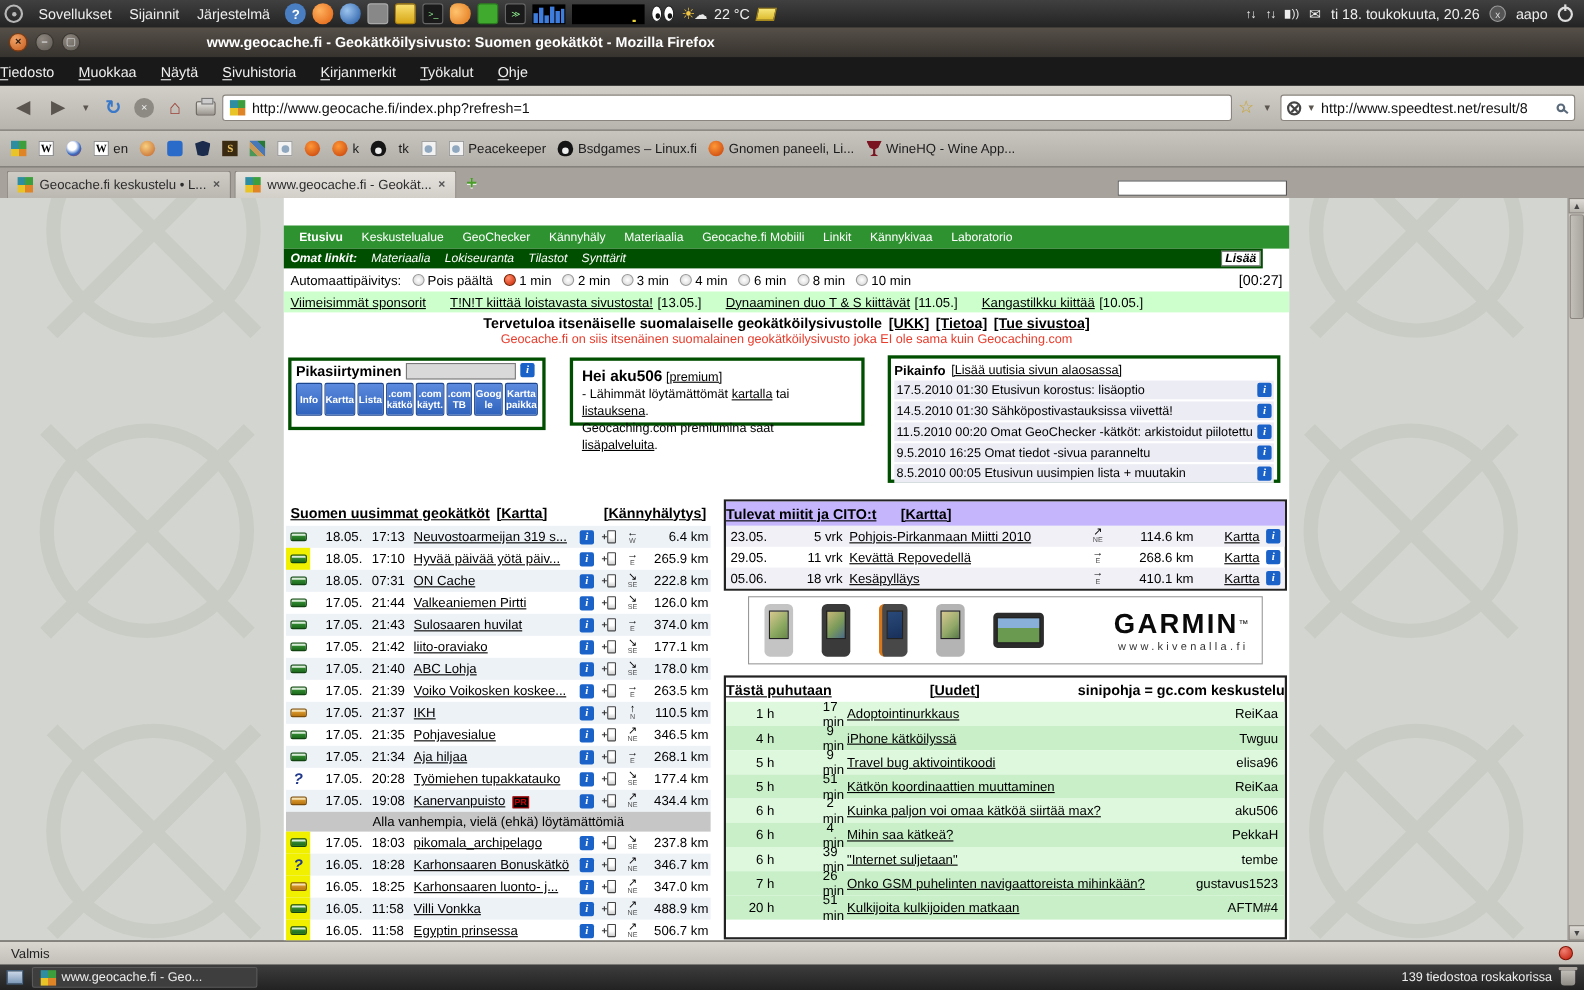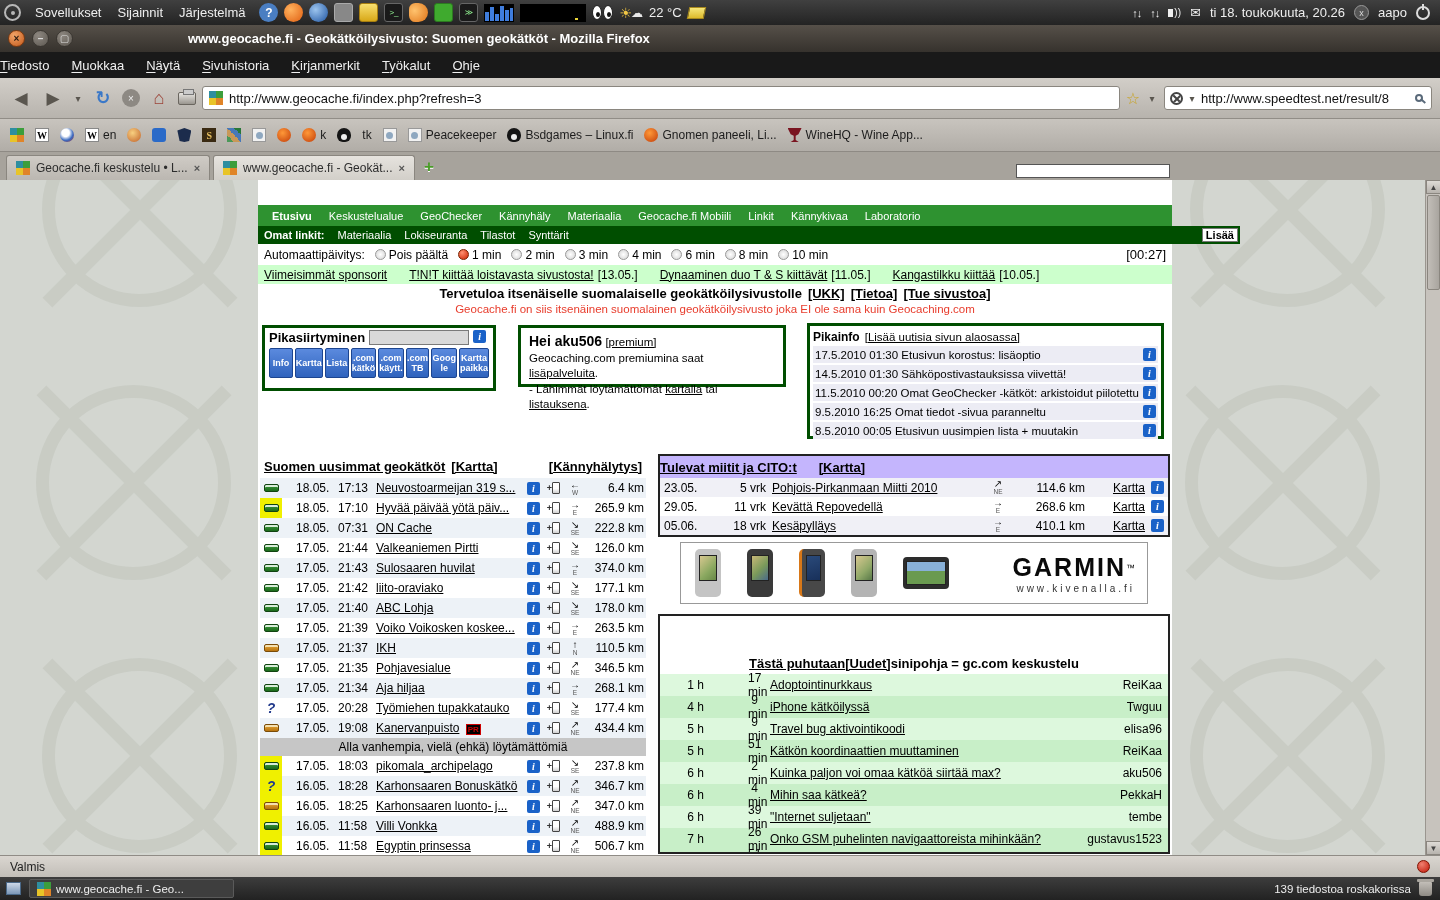--- a/index.html
+++ b/index.html
@@ -94,21 +94,21 @@
 .wm{position:absolute;width:195px;height:195px;border:13px solid #c1c5bc;border-radius:50%;opacity:.55;}
 .wm::before,.wm::after{content:"";position:absolute;left:50%;top:50%;width:262px;height:14px;background:#c1c5bc;}
 .wm::before{transform:translate(-50%,-50%) rotate(45deg);}
 .wm::after{transform:translate(-50%,-50%) rotate(-45deg);}
 .content{position:absolute;left:258px;top:0;width:914px;height:675px;background:#fff;font-size:12px;color:#000;}
 .lk{text-decoration:underline;color:#000;cursor:pointer;}
 .nav1{position:absolute;left:0;top:0;width:914px;height:25px;background:#004e00;display:flex;align-items:center;gap:38px;padding-left:38px;color:#fff;font-weight:bold;font-size:13px;}
 .n1.act{background:#1f8b1f;padding:3px 10px;}
 .nav2{position:absolute;left:0;top:25px;width:914px;height:21px;background:#2e9230;display:flex;align-items:center;gap:17px;padding-left:14px;color:#fff;font-size:11px;}
 .n2.act{font-weight:bold;}
-.nav3{position:absolute;left:0;top:46px;width:982px;height:18px;background:#004e00;display:flex;align-items:center;gap:13px;padding-left:6px;color:#fff;font-size:11px;}
+.nav3{position:absolute;left:0;top:46px;width:890px;height:18px;background:#004e00;display:flex;align-items:center;gap:13px;padding-left:6px;color:#fff;font-size:11px;font-style:italic;}
 .nav3 .lbl{font-weight:bold;}
 .lisaa{margin-left:auto;margin-right:2px;background:#fff;color:#000;border:1px solid #777;padding:0 3px;font-weight:bold;cursor:pointer;}
 .autorow{position:absolute;left:0;top:64px;width:914px;height:21px;display:flex;align-items:center;gap:10px;padding-left:6px;font-size:12px;}
 .ropt{display:inline-flex;align-items:center;gap:3px;cursor:pointer;}
 .radio{width:11px;height:11px;border-radius:50%;background:radial-gradient(#fff,#d2d2d2);border:1px solid #999;display:inline-block;}
 .radio.sel{background:radial-gradient(circle at 35% 30%,#ff9070,#cc2200);border-color:#772200;}
 .timer{margin-left:auto;margin-right:6px;font-size:13px;}
 .sponsor{position:absolute;left:0;top:85px;width:914px;height:19px;background:#ccffcc;display:flex;align-items:center;gap:22px;padding-left:6px;font-size:12px;}
 .sponsor .slbl{font-weight:normal;text-decoration:underline;}
 .sp{display:inline-flex;gap:4px;}
@@ -173,21 +173,21 @@
 .dev.d2{background:#3a3a3a;}.dev.d2::after{background:linear-gradient(135deg,#c8b878,#7a9a5a 55%,#4a6a8a);}
 .dev.d3{background:#484848;border-left:3px solid #d87818;}.dev.d3::after{background:linear-gradient(160deg,#2a4a7a,#18305a);}
 .dev.d4{background:#b4b4b4;}.dev.d4::after{background:linear-gradient(135deg,#d8c890,#90a868 60%,#587848);}
 .dev.d5{width:46px;height:32px;border-radius:4px;background:#2c2c2c;}
 .dev.d5::after{top:4px;left:3px;right:3px;height:22px;background:linear-gradient(#88b0d8 40%,#6a9a50 40%);}
 .gbrand{margin-left:auto;margin-right:12px;text-align:right;}
 .gbrand .gn{font-weight:bold;font-size:25px;letter-spacing:2px;color:#0a0a0a;}
 .gbrand .gtm{font-size:9px;vertical-align:super;}
 .gbrand .gs{font-size:10px;letter-spacing:3px;color:#333;margin-top:1px;}
 .fbox{position:absolute;left:0;top:160px;width:512px;height:240px;border:2px solid #222;overflow:hidden;background:#fff;}
-.fhead{height:22px;display:flex;justify-content:center;align-items:center;gap:0;font-weight:bold;font-size:13px;margin-top:36px;}
+.fhead{height:22px;display:flex;justify-content:space-between;align-items:center;gap:0;font-weight:bold;font-size:13px;}
 .frow{display:flex;align-items:center;height:22px;font-size:12px;padding:0 6px;}
 .frow.a{background:#ddf8dd;}
 .frow.b{background:#c8efc8;}
 .f-h{width:38px;text-align:right;}
 .f-m{width:54px;text-align:right;padding-left:44px;}
 .f-t{flex:1;margin-left:12px;overflow:hidden;white-space:nowrap;}
 .f-a{margin-left:8px;}
 
 .scrollbar{position:absolute;right:0;top:0;width:15px;height:675px;background:#c7c3bd;border-left:1px solid #9a968f;}
 .sb-btn{position:absolute;left:0;width:15px;height:14px;background:linear-gradient(#dedbd6,#b7b3ad);border:1px solid #8a867f;color:#444;font-size:8px;text-align:center;line-height:13px;}
@@ -273,21 +273,21 @@
     <div class="navbar">
       <span class="nbtn">◀</span>
       <span class="nbtn">▶</span>
       <span class="nbtn small">▾</span>
       <span class="nbtn reload">↻</span>
       <span class="stopb">×</span>
       <span class="nbtn home">⌂</span>
       <span class="printer"></span>
       <span class="urlfield">
         <span class="favicon"></span>
-        <span>http://www.geocache.fi/index.php?refresh=3</span>
+        <span>http://www.geocache.fi/index.php?refresh=1</span>
       </span>
       <span class="star">☆</span>
       <span class="nbtn small">▾</span>
       <span class="searchfield">
         <span class="geo-ico"></span>
         <span class="nbtn small" style="width:10px">▾</span>
         <span class="sf-text">http://www.speedtest.net/result/8</span>
         <span class="mag"></span>
       </span>
     </div>
@@ -458,22 +458,22 @@
               <span class="qbtn">.com käytt.</span>
               <span class="qbtn">.com TB</span>
               <span class="qbtn">Goog le</span>
               <span class="qbtn">Kartta paikka</span>
             </div>
         </div>
 
         <div class="greet">
           <div><span class="gt">Hei aku506</span>
             <span class="lk">[premium]</span></div>
+          <div><span>- Lähimmät löytämättömät </span><span class="lk">kartalla</span><span> tai </span><span class="lk">listauksena</span><span>.</span></div>
           <div><span>Geocaching.com premiumina saat </span><span class="lk">lisäpalveluita</span><span>.</span></div>
-          <div><span>- Lähimmät löytämättömät </span><span class="lk">kartalla</span><span> tai </span><span class="lk">listauksena</span><span>.</span></div>
         </div>
 
         <div class="pinfo">
           <div class="pihead">
             <b>Pikainfo</b>
             <span class="lk">[Lisää uutisia sivun alaosassa]</span>
           </div>
           <div id="pirows">
               <div class="pirow">
                 <span class="pit">17.5.2010 01:30 Etusivun korostus: lisäoptio</span>

